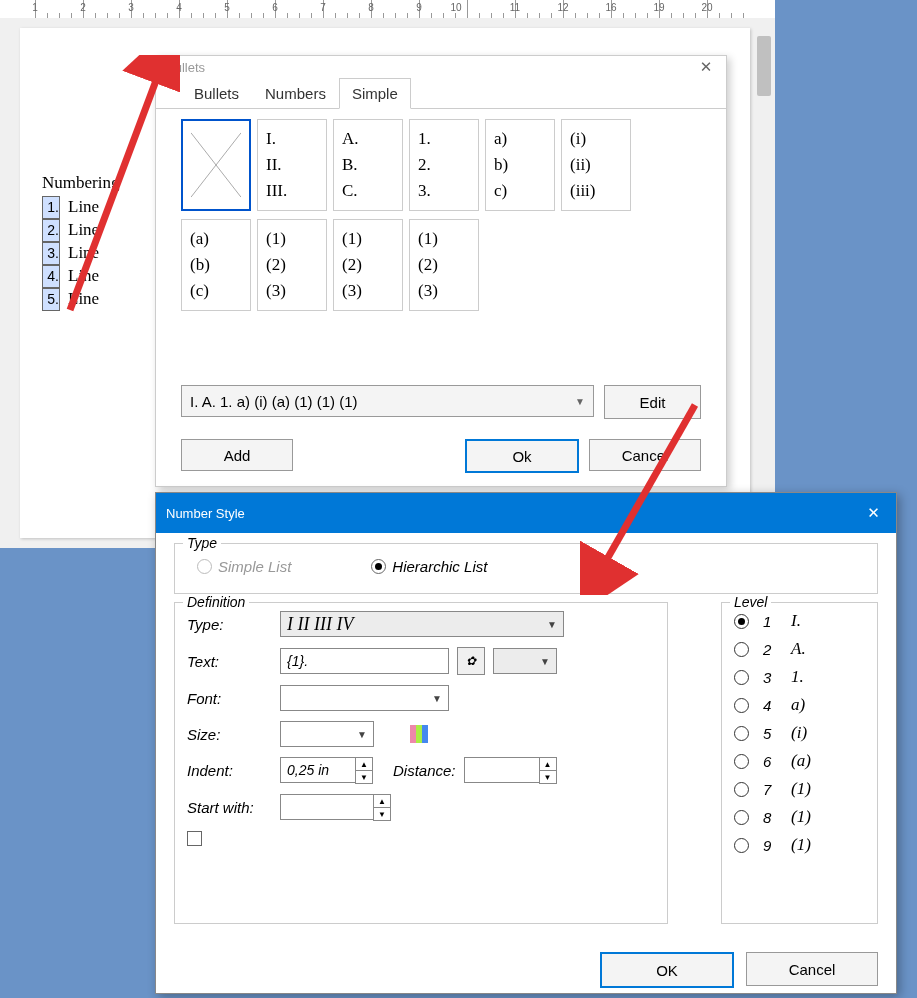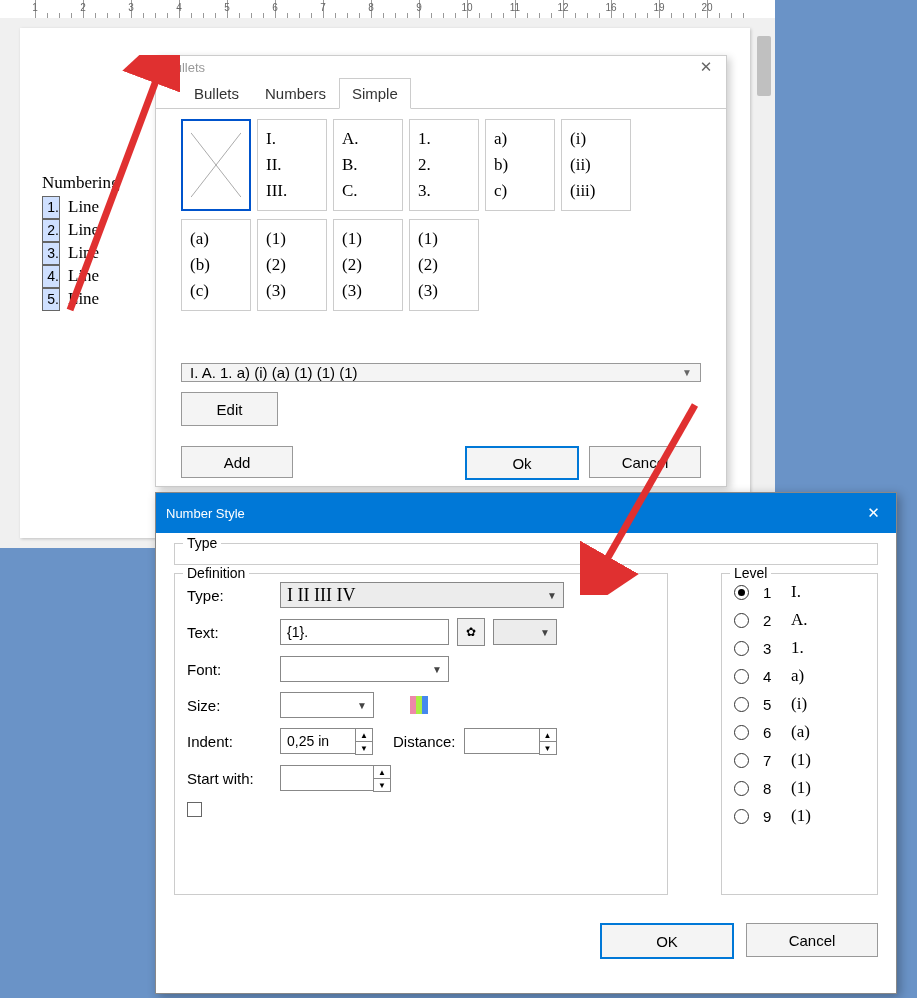--- a/index.html
+++ b/index.html
@@ -162,22 +162,21 @@
   .gallery-cell span {
     font-family: "Times New Roman", serif;
     line-height: 1.1;
   }
   .cross svg { width:100%; height:100%; }
 
   .dlg-bullets .combo-row {
     display: flex;
     gap: 10px;
     padding: 0 25px 10px 25px;
-    margin-top: 34px;
-    flex-direction: column;
+    margin-top: 56px;
   }
   .combo {
     flex: 1;
     height: 30px;
     background: #f4f4f4;
     border: 1px solid #999;
     display: flex;
     align-items: center;
     justify-content: space-between;
     padding: 0 8px;
@@ -224,20 +223,21 @@
     justify-content: space-between;
     align-items: center;
     padding: 0 0 0 10px;
     font-size: 13px;
   }
   .dlg-style .titlebar .close {
     width: 45px; text-align:center; font-size: 15px;
   }
   .dlg-style .body {
     padding: 10px 18px;
+    font-style: italic;
   }
   .fieldset {
     border: 1px solid #ccc;
     margin-bottom: 8px;
     padding: 8px 12px 12px 12px;
     position: relative;
   }
   .fieldset .legend {
     position: absolute;
     top: -9px; left: 8px;
@@ -406,21 +406,21 @@
       <div class="ruler-label" style="left: 371px;">8</div>
       <div class="ruler-tick small" style="left: 383px;"></div>
       <div class="ruler-tick small" style="left: 395px;"></div>
       <div class="ruler-tick small" style="left: 407px;"></div>
       <div class="ruler-tick" style="left: 419px;"></div>
       <div class="ruler-label" style="left: 419px;">9</div>
       <div class="ruler-tick small" style="left: 431px;"></div>
       <div class="ruler-tick small" style="left: 443px;"></div>
       <div class="ruler-tick small" style="left: 455px;"></div>
       <div class="ruler-tick" style="left: 467px;"></div>
-      <div class="ruler-label" style="left: 467px; text-align: center;">10</div>
+      <div class="ruler-label" style="left: 456px; text-align: center;">10</div>
       <div class="ruler-tick small" style="left: 479px;"></div>
       <div class="ruler-tick small" style="left: 491px;"></div>
       <div class="ruler-tick small" style="left: 503px;"></div>
       <div class="ruler-tick" style="left: 515px;"></div>
       <div class="ruler-label" style="left: 515px;">11</div>
       <div class="ruler-tick small" style="left: 527px;"></div>
       <div class="ruler-tick small" style="left: 539px;"></div>
       <div class="ruler-tick small" style="left: 551px;"></div>
       <div class="ruler-tick" style="left: 563px;"></div>
       <div class="ruler-label" style="left: 563px;">12</div>
@@ -543,20 +543,30 @@
   </div>
 
   <div class="dlg-style">
     <div class="titlebar">
       <span>Number Style</span>
       <span class="close">✕</span>
     </div>
     <div class="body">
       <div class="fieldset">
         <div class="legend">Type</div>
+        <div class="radio-row">
+          <span class="radio disabled">
+            <span class="r"></span>
+            <span>Simple List</span>
+          </span>
+          <span class="radio">
+            <span class="r sel"></span>
+            <span>Hierarchic List</span>
+          </span>
+        </div>
       </div>
 
       <div class="def-level">
         <div class="left">
           <div class="fieldset" style="min-height:300px;">
             <div class="legend">Definition</div>
 
             <div class="form-row">
               <span class="lbl">Type:</span>
               <div class="txtfield combo-look" style="width:270px;justify-content:flex-end;">

